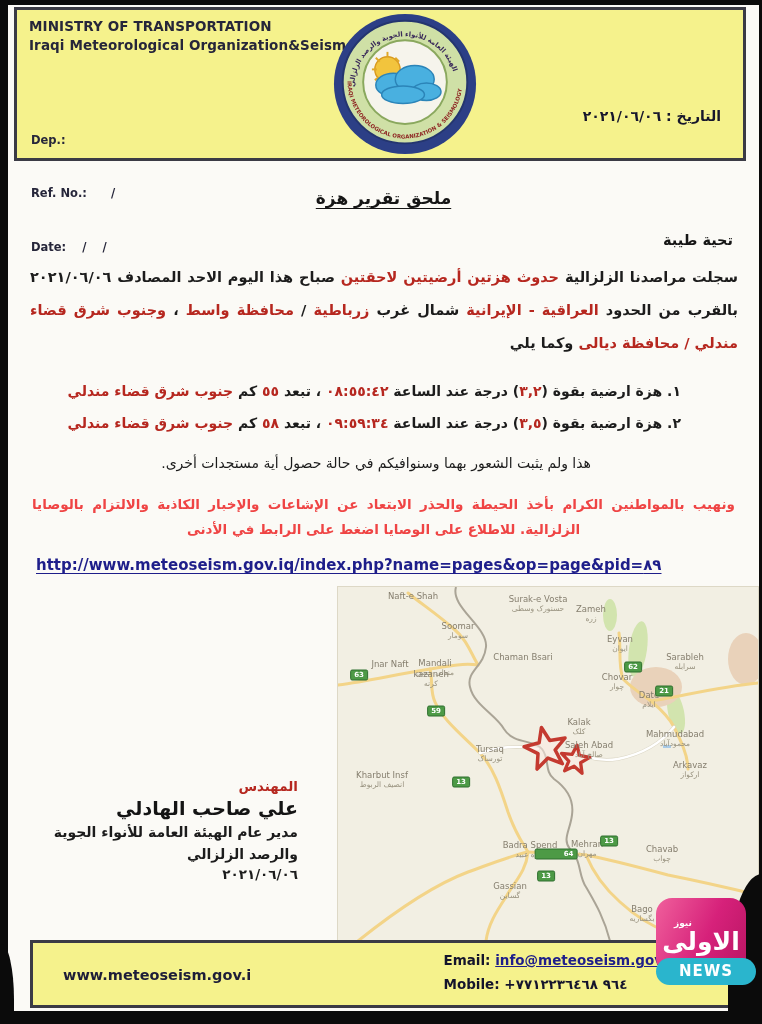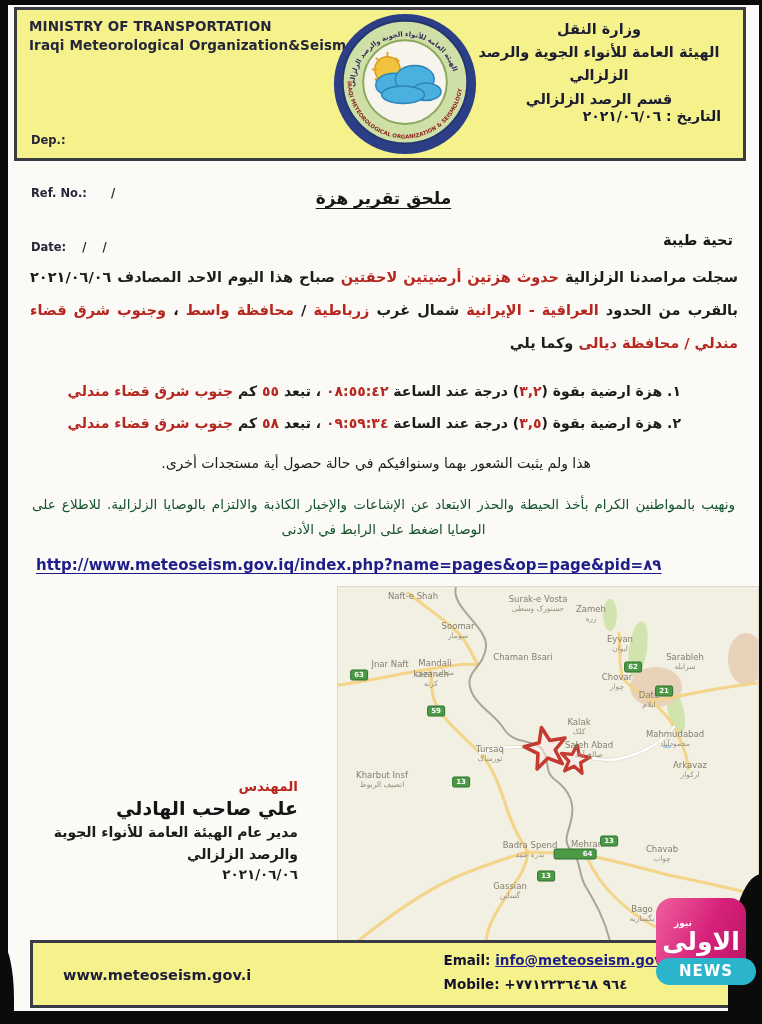--- a/index.html
+++ b/index.html
@@ -64,21 +64,21 @@
     position:absolute;top:370px;right:78px;left:40px;direction:rtl;
     font-size:14px;font-weight:bold;color:#1c1c1c;line-height:32px;
   }
   .closing-line{
     position:absolute;top:450px;right:168px;direction:rtl;
     font-size:14px;font-weight:normal;color:#1c1c1c;
   }
   .advisory{
     position:absolute;top:487px;right:24px;left:24px;direction:rtl;
     text-align:justify;text-align-last:center;
-    font-size:13.5px;font-weight:normal;color:#14532d;line-height:25px;
+    font-size:13.5px;font-weight:bold;color:#ef4444;line-height:25px;
   }
   .doc-link{
     position:absolute;top:551px;left:28px;direction:ltr;
     font-size:15px;font-weight:bold;color:#1e1e8a;
     text-decoration:underline;text-underline-offset:3px;
   }
 
   
   .map{
     position:absolute;left:329px;top:581px;width:420px;height:354px;
@@ -179,25 +179,20 @@
         </g>
         <text font-size="7" fill="#3a2a5a" font-weight="bold">
           <textPath href="#arcTop">الهيئة العامة للأنواء الجوية والرصد الزلزالي</textPath>
         </text>
         <text font-size="5.6" fill="#8c1f1f" font-weight="bold">
           <textPath href="#arcBottom">IRAQI METEOROLOGICAL ORGANIZATION &amp; SEISMOLOGY</textPath>
         </text>
       </svg>
     </div>
 
-    <div class="h-ar">
-      <div>وزارة النقل</div>
-      <div>الهيئة العامة للأنواء الجوية والرصد الزلزالي</div>
-      <div>قسم الرصد الزلزالي</div>
-    </div>
     <div class="h-date">التاريخ : ٢٠٢١/٠٦/٠٦</div>
   </div>
 
   <div class="doc-title">ملحق تقرير هزة</div>
   <div class="greeting">تحية طيبة</div>
 
   <div class="par-main"><span>سجلت مراصدنا الزلزالية </span><span class="red">حدوث هزتين أرضيتين لاحقتين</span><span> صباح هذا اليوم الاحد المصادف ٢٠٢١/٠٦/٠٦ بالقرب من الحدود </span><span class="red">العراقية - الإيرانية</span><span> شمال غرب </span><span class="red">زرباطية</span><span> / </span><span class="red">محافظة واسط</span><span> ، </span><span class="red">وجنوب شرق قضاء مندلي / محافظة ديالى</span><span> وكما يلي</span></div>
 
   <div class="quake-list">
     <div><span>١.  هزة ارضية بقوة (</span><span class="red">٣,٢</span><span>) درجة عند الساعة </span><span class="red">٠٨:٥٥:٤٢</span><span> ، تبعد </span><span class="red">٥٥</span><span> كم </span><span class="red">جنوب شرق قضاء مندلي</span></div>
@@ -335,21 +330,21 @@
           <div>Bago</div>
           <div class="ar">بگساریه</div>
         </div>
       </div>
     <div>
         <span class="road-badge" style="left: 21px; top: 88px;">63</span>
         <span class="road-badge" style="left: 98px; top: 124px;">59</span>
         <span class="road-badge" style="left: 295px; top: 80px;">62</span>
         <span class="road-badge" style="left: 326px; top: 104px; text-align: center;">21</span>
         <span class="road-badge" style="left: 123px; top: 195px;">13</span>
-        <span class="road-badge" style="left: 237px; top: 267px; padding-left: 28px;">64</span>
+        <span class="road-badge" style="left: 218px; top: 267px; padding-left: 28px;">64</span>
         <span class="road-badge" style="left: 271px; top: 254px;">13</span>
         <span class="road-badge" style="left: 208px; top: 289px;">13</span>
         <span class="road-badge" style="left: 367px; top: 317px;">56</span>
       </div>
   </div>
 
   <div class="signature">
     <div class="sig-title">المهندس</div>
     <div class="sig-name">علي صاحب الهادلي</div>
     <div class="sig-role">

